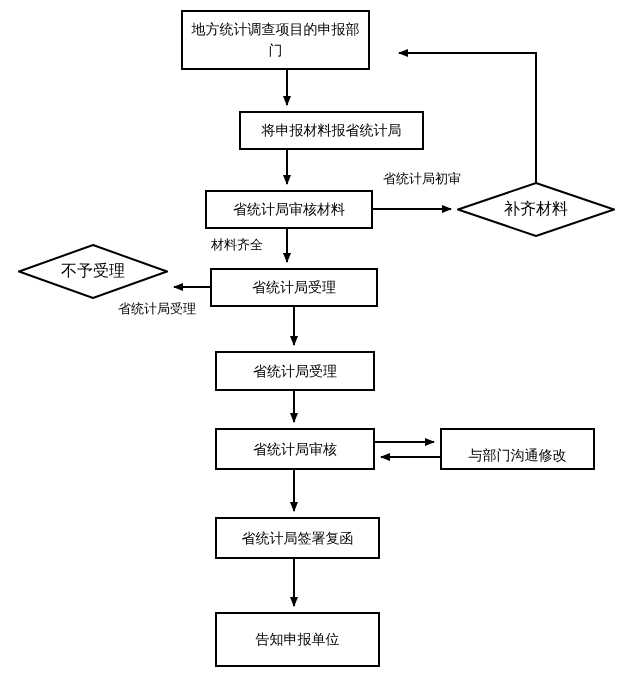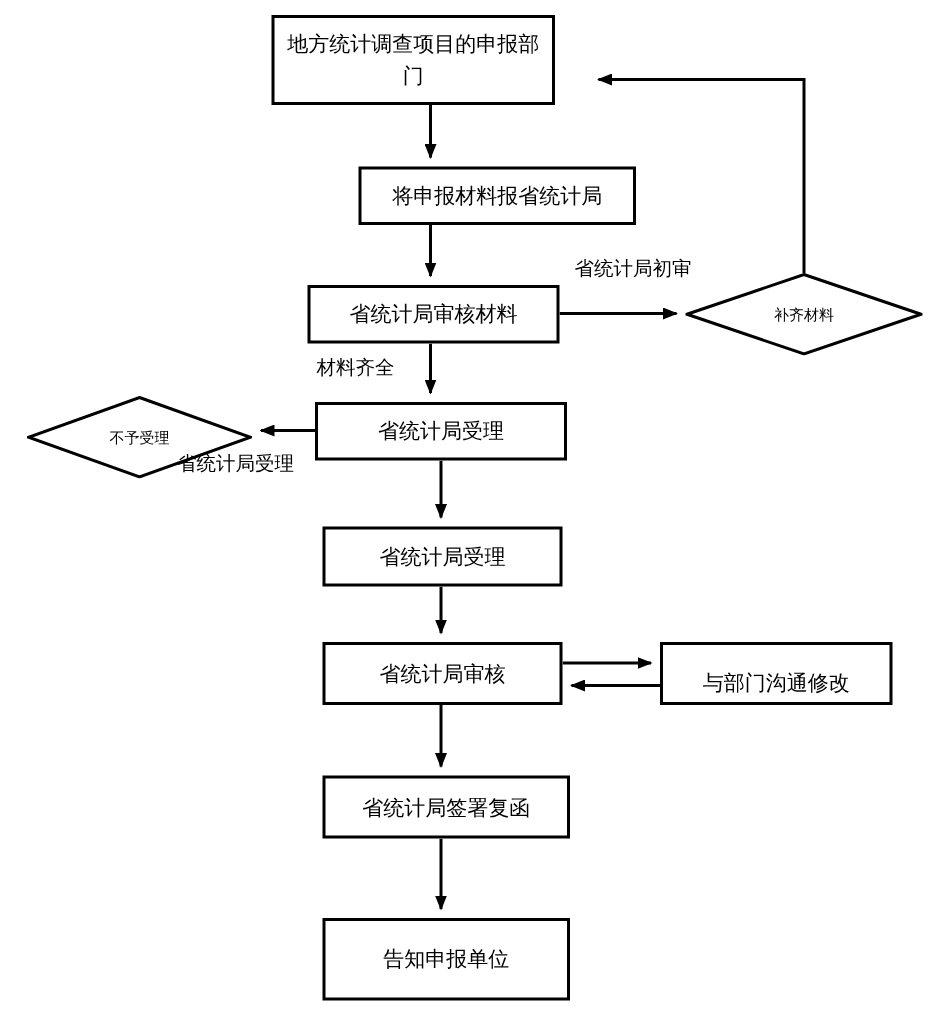--- a/index.html
+++ b/index.html
@@ -37,21 +37,21 @@
     align-items: center;
     justify-content: center;
   }
   .diamond-wrap svg {
     position: absolute;
     left: 0;
     top: 0;
   }
   .diamond-label {
     position: relative;
-    font-size: 10px;
+    font-size: 16px;
     color: #000000;
     text-align: center;
     z-index: 2;
   }
   .edge-label {
     position: absolute;
     font-size: 13px;
     color: #000000;
     white-space: nowrap;
     background: transparent;
@@ -117,21 +117,21 @@
     <svg width="158" height="55" viewBox="0 0 158 55">
       <polygon points="79,1 157,27.5 79,54 1,27.5" fill="#ffffff" stroke="#000000" stroke-width="2"></polygon>
     </svg>
     <span class="diamond-label">补齐材料</span>
   </div>
 
   <div class="node" style="left:210px; top:268px; width:168px; height:39px;">
     <span>省统计局受理</span>
   </div>
 
-  <div class="diamond-wrap" style="left:18px; top:264px; width:150px; height:55px;">
+  <div class="diamond-wrap" style="left:18px; top:244px; width:150px; height:55px;">
     <svg width="150" height="55" viewBox="0 0 150 55">
       <polygon points="75,1 149,27.5 75,54 1,27.5" fill="#ffffff" stroke="#000000" stroke-width="2"></polygon>
     </svg>
     <span class="diamond-label">不予受理</span>
   </div>
 
   <div class="node" style="left:215px; top:351px; width:160px; height:40px;">
     <span>省统计局受理</span>
   </div>
 

